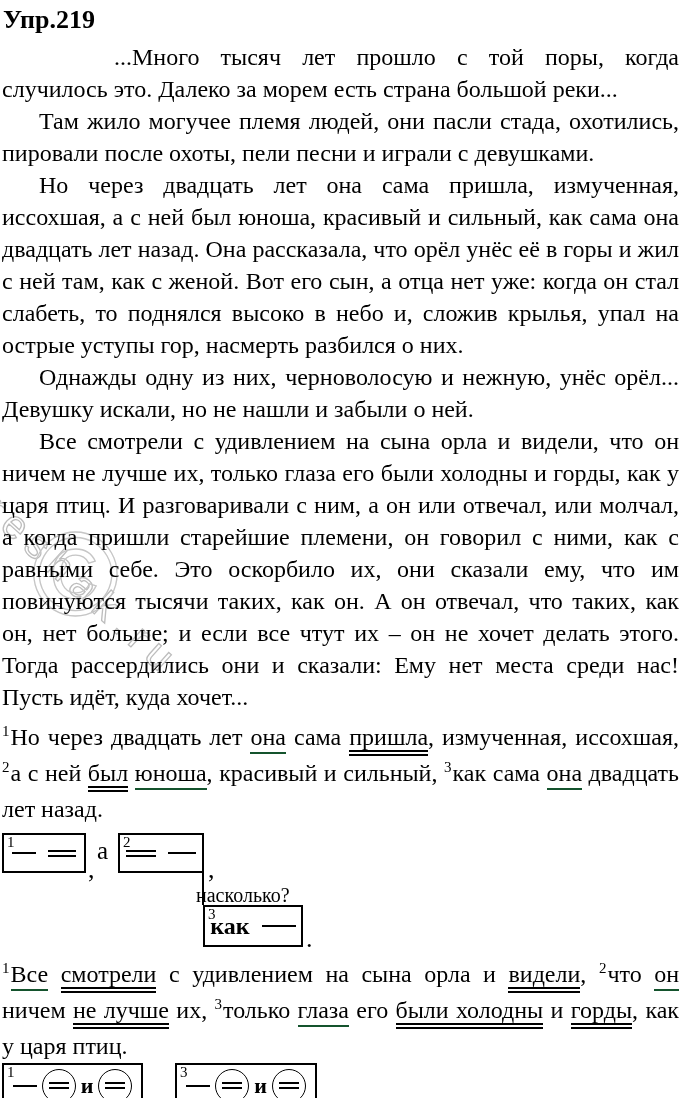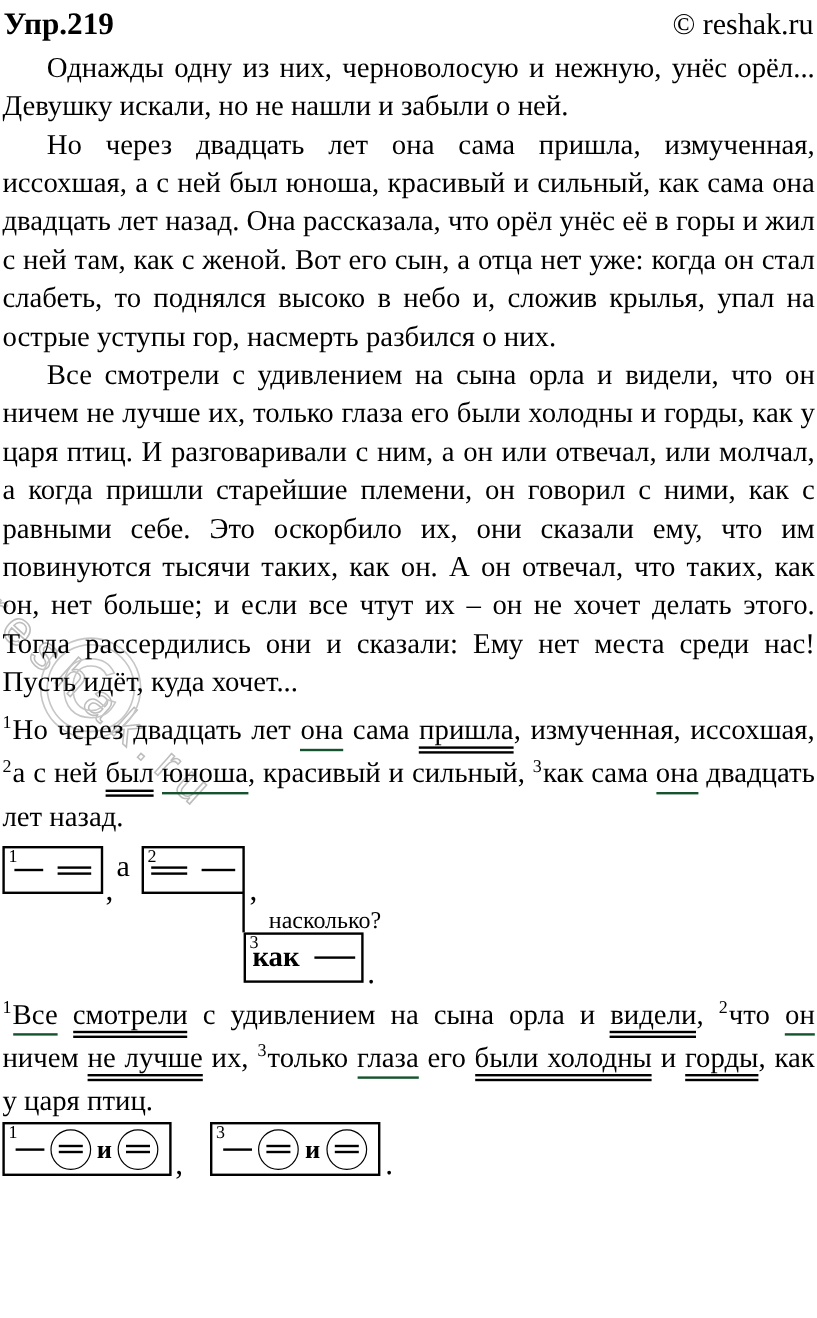--- a/index.html
+++ b/index.html
@@ -74,49 +74,50 @@
   .dq{position:absolute;font-size:20px;line-height:20px;}
   .dpunct{position:absolute;font-size:26px;line-height:26px;}
   .dconj{position:absolute;font-size:25px;line-height:25px;}
   
   .d1 .b1{left:2px;top:5px;width:84px;height:40px;}
   .d1 .b2{left:118px;top:5px;width:86px;height:40px;}
   .d1 .c1{left:88px;top:29px;}
   .d1 .a1{left:97px;top:10px;}
   .d1 .c2{left:208px;top:29px;}
   .d1 .vl{left:202px;top:45px;height:32px;}
-  .d1 .q{left:224px;top:57px;}
+  .d1 .q{left:196px;top:57px;}
   .d1 .b3{left:203px;top:77px;width:100px;height:42px;}
   .d1 .pd{left:306px;top:98px;}
   .d1 .b3 .w{font-weight:bold;margin-right:12px;}
   
   .d2 .b1{left:2px;top:0px;width:141px;height:45px;gap:5px;}
   .d2 .b3{left:175px;top:0px;width:142px;height:45px;gap:5px;}
   .d2 .c1{left:146px;top:22px;}
   .d2 .pd{left:321px;top:22px;}
   .d2 .andw{font-weight:bold;font-size:22px;}
 </style>
 </head>
 <body>
 
 <div class="page">
 
   <div class="hdr">
     <span class="ex">Упр.219</span>
-    <span class="cp">© reshak.ru</span>
   </div>
 
   <div class="watermark">
     <span class="wm-text">reshak.ru</span>
     <span class="wm-copy">©</span>
   </div>
 
   <div class="story">
+    <p class="first">...Много тысяч лет прошло с той поры, когда случилось это. Далеко за морем есть страна большой реки...</p>
+    <p>Там жило могучее племя людей, они пасли стада, охотились, пировали после охоты, пели песни и играли с девушками.</p>
+    <p>Но через двадцать лет она сама пришла, измученная, иссохшая, а с ней был юноша, красивый и сильный, как сама она двадцать лет назад. Она рассказала, что орёл унёс её в горы и жил с ней там, как с женой. Вот его сын, а отца нет уже: когда он стал слабеть, то поднялся высоко в небо и, сложив крылья, упал на острые уступы гор, насмерть разбился о них.</p>
     <p>Однажды одну из них, черноволосую и нежную, унёс орёл... Девушку искали, но не нашли и забыли о ней.</p>
-    <p>Но через двадцать лет она сама пришла, измученная, иссохшая, а с ней был юноша, красивый и сильный, как сама она двадцать лет назад. Она рассказала, что орёл унёс её в горы и жил с ней там, как с женой. Вот его сын, а отца нет уже: когда он стал слабеть, то поднялся высоко в небо и, сложив крылья, упал на острые уступы гор, насмерть разбился о них.</p>
     <p>Все смотрели с удивлением на сына орла и видели, что он ничем не лучше их, только глаза его были холодны и горды, как у царя птиц. И разговаривали с ним, а он или отвечал, или молчал, а когда пришли старейшие племени, он говорил с ними, как с равными себе. Это оскорбило их, они сказали ему, что им повинуются тысячи таких, как он. А он отвечал, что таких, как он, нет больше; и если все чтут их – он не хочет делать этого. Тогда рассердились они и сказали: Ему нет места среди нас! Пусть идёт, куда хочет...</p>
   </div>
 
   <p class="analysis"><span class="run-sup">1</span><span class="run-plain">Но через двадцать лет </span><span class="run-subject">она</span><span class="run-plain"> сама </span><span class="run-predicate">пришла</span><span class="run-plain">, измученная, иссохшая, </span><span class="run-sup">2</span><span class="run-plain">а с ней </span><span class="run-predicate">был</span><span class="run-plain"> </span><span class="run-subject">юноша</span><span class="run-plain">, красивый и сильный, </span><span class="run-sup">3</span><span class="run-plain">как сама </span><span class="run-subject">она</span><span class="run-plain"> двадцать лет назад.</span></p>
 
   <div class="diagram d1">
     <div class="box b1">
       <span class="bnum">1</span>
       <span class="line-subject" style="width:24px;margin-right:12px;"></span>
       <span class="line-predicate" style="width:28px;"></span>

